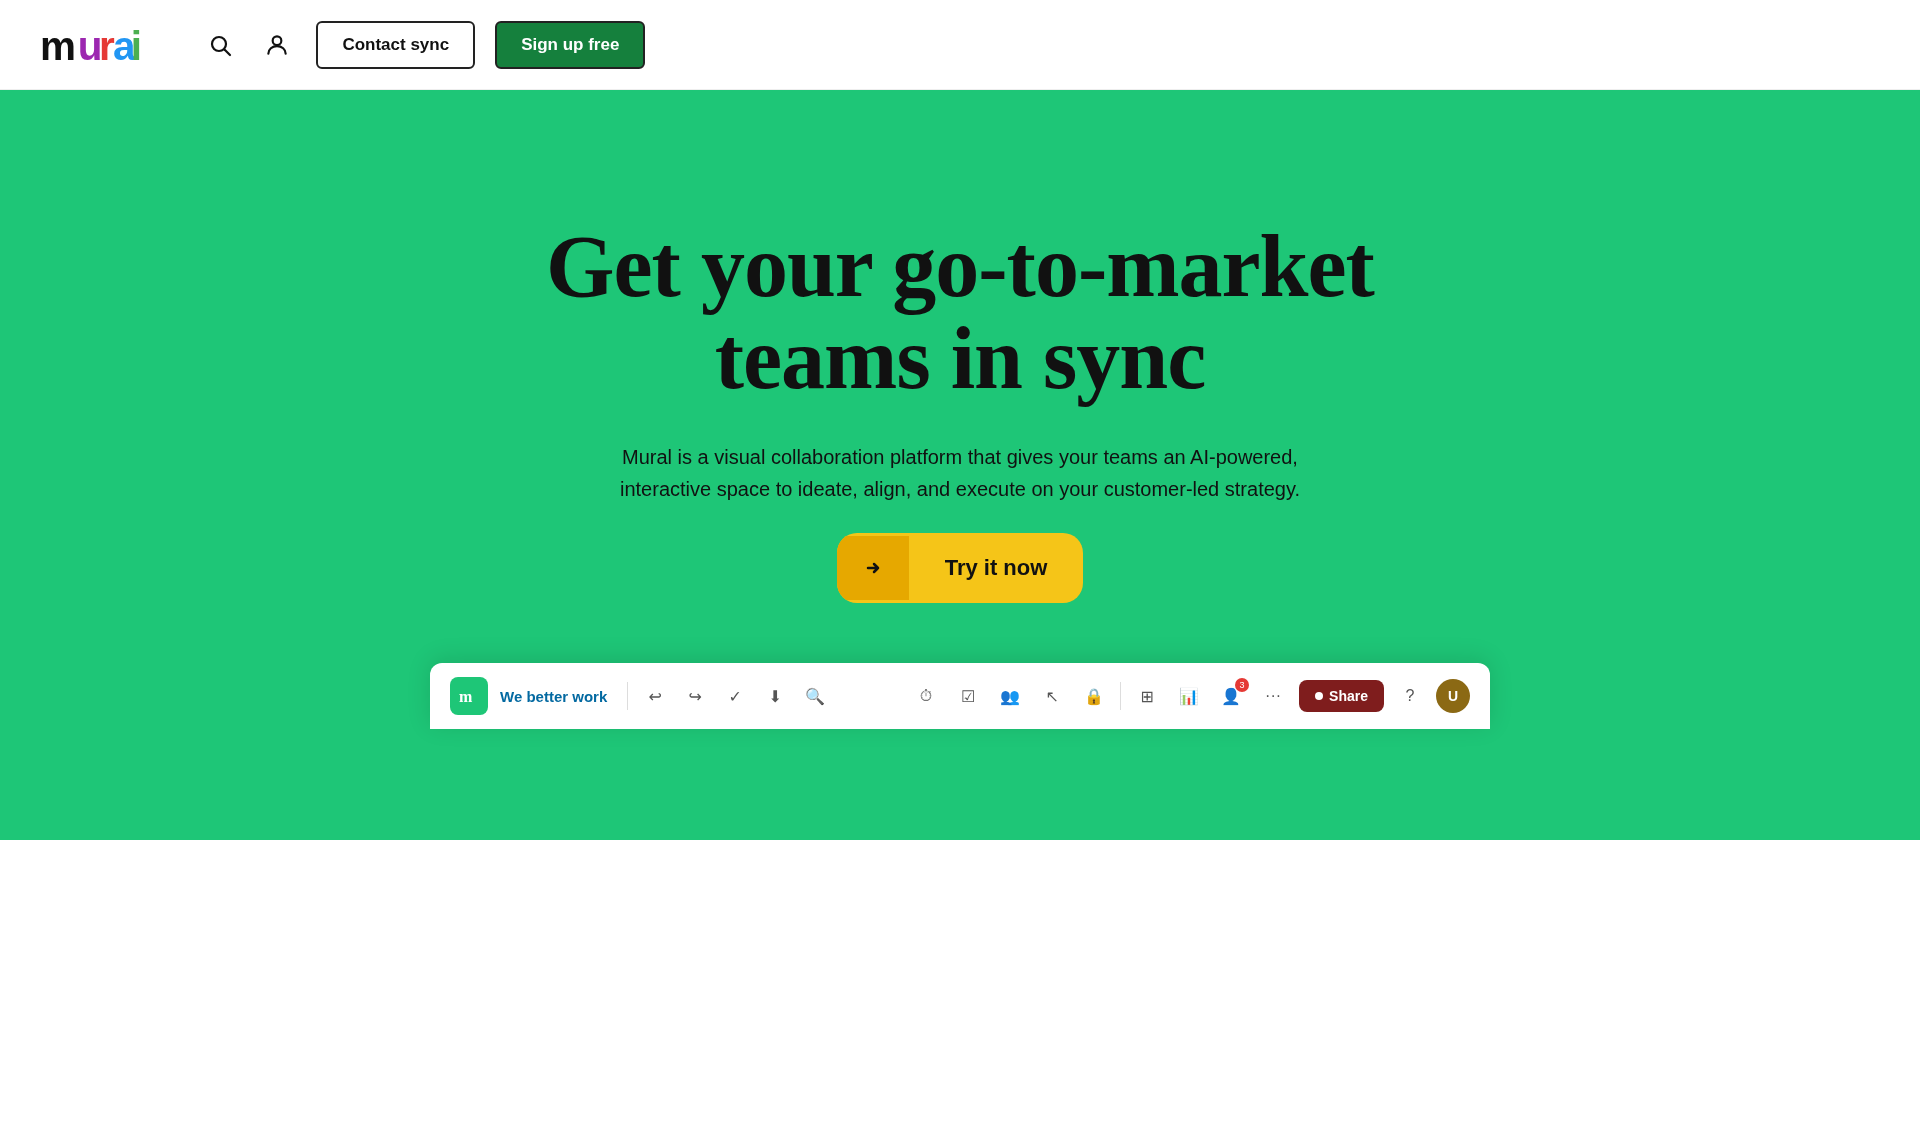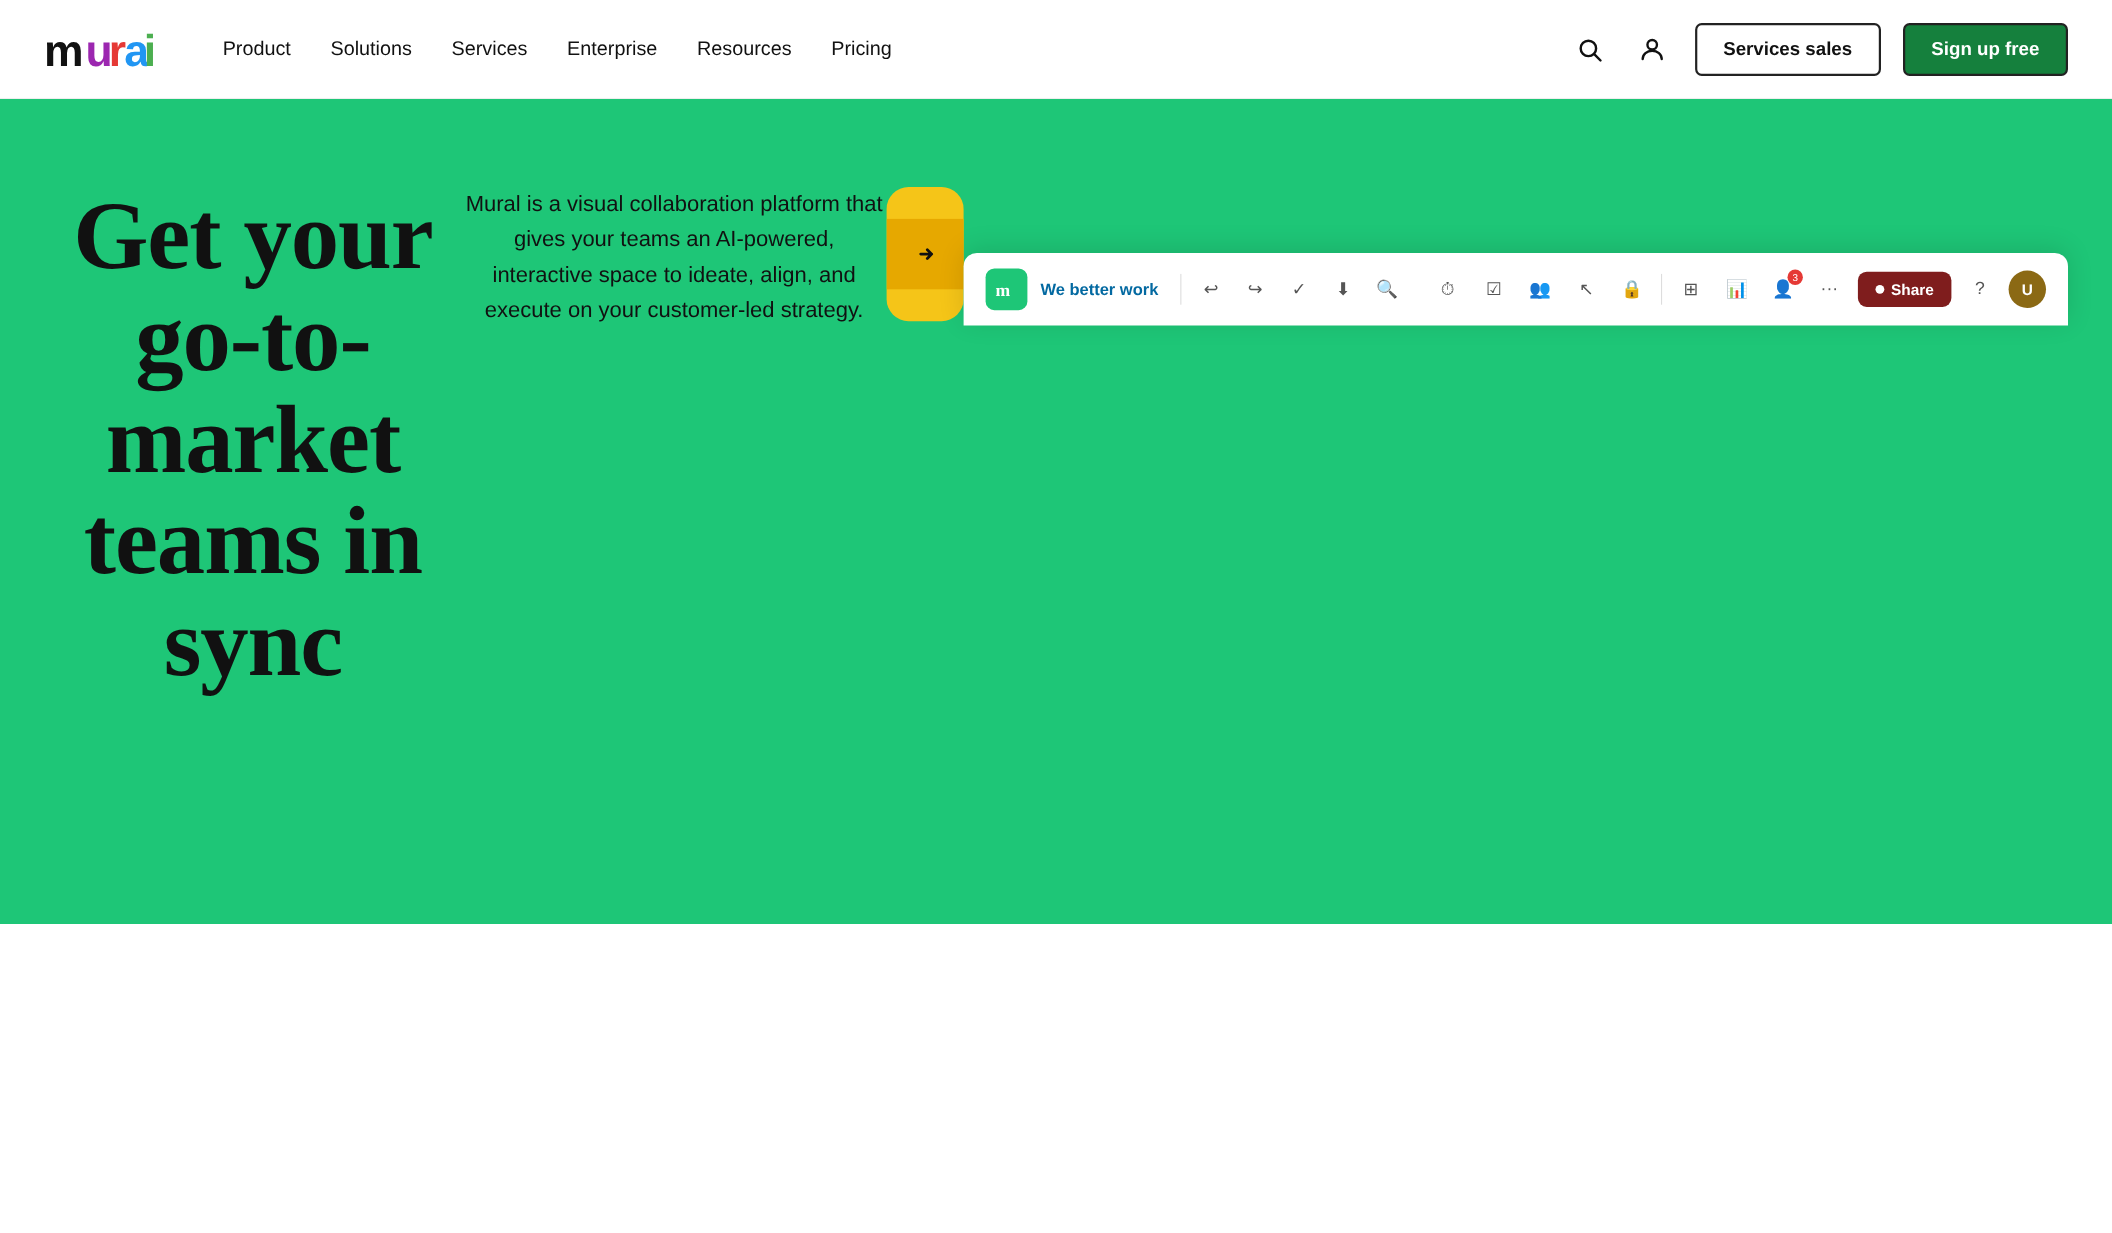--- a/index.html
+++ b/index.html
@@ -75,22 +75,22 @@
       cursor: pointer;
       color: #fff;
     }
 
     
     .hero {
       margin-top: 90px;
       background: #1ec677;
       min-height: 750px;
       display: flex;
-      flex-direction: row;
-      align-items: flex-start;
+      flex-direction: column;
+      align-items: center;
       justify-content: center;
       padding: 80px 40px 60px;
       text-align: center;
     }
     .hero-title {
       font-size: 88px;
       font-weight: 700;
       line-height: 1.05;
       color: #111;
       max-width: 900px;
@@ -245,43 +245,35 @@
     <svg class="logo-svg" viewBox="0 0 130 50" xmlns="http://www.w3.org/2000/svg">
 
       <text x="0" y="42" font-family="Arial Black, Arial" font-weight="900" font-size="46" fill="#111">m</text>
       <text x="43" y="42" font-family="Arial Black, Arial" font-weight="900" font-size="46" fill="#9c27b0">u</text>
       <text x="67" y="42" font-family="Arial Black, Arial" font-weight="900" font-size="46" fill="#e53935">r</text>
       <text x="83" y="42" font-family="Arial Black, Arial" font-weight="900" font-size="46" fill="#2196f3">a</text>
       <text x="103" y="42" font-family="Arial Black, Arial" font-weight="900" font-size="46" fill="#4caf50">i</text>
     </svg>
   </a>
 
-  <div class="nav-links">
-    <a class="nav-link" href="#">Product</a>
-    <a class="nav-link" href="#">Solutions</a>
-    <a class="nav-link" href="#">Services</a>
-    <a class="nav-link" href="#">Enterprise</a>
-    <a class="nav-link" href="#">Resources</a>
-    <a class="nav-link" href="#">Pricing</a>
-  </div>
 
   <div class="nav-actions">
     <button class="nav-icon-btn">
       <svg width="24" height="24" viewBox="0 0 24 24" fill="none" stroke="#111" stroke-width="2.2" stroke-linecap="round">
         <circle cx="11" cy="11" r="7"></circle>
         <line x1="16.5" y1="16.5" x2="22" y2="22"></line>
       </svg>
     </button>
     <button class="nav-icon-btn">
       <svg width="26" height="26" viewBox="0 0 24 24" fill="none" stroke="#111" stroke-width="2" stroke-linecap="round">
         <circle cx="12" cy="8" r="4"></circle>
         <path d="M4 20c0-4 3.6-7 8-7s8 3 8 7"></path>
       </svg>
     </button>
-    <button class="btn-contact">Services sales</button>
+    <button class="btn-contact">Contact sync</button>
     <button class="btn-signup">Sign up free</button>
   </div>
 </nav>
 
 <section class="hero">
   <h1 class="hero-title">Get your go-to-market teams in sync</h1>
   <p class="hero-subtitle">Mural is a visual collaboration platform that gives your teams an AI-powered, interactive space to ideate, align, and execute on your customer-led strategy.</p>
   <a class="hero-cta" href="#">
     <div class="hero-cta-arrow">
       <svg width="20" height="20" viewBox="0 0 20 20" fill="none">

